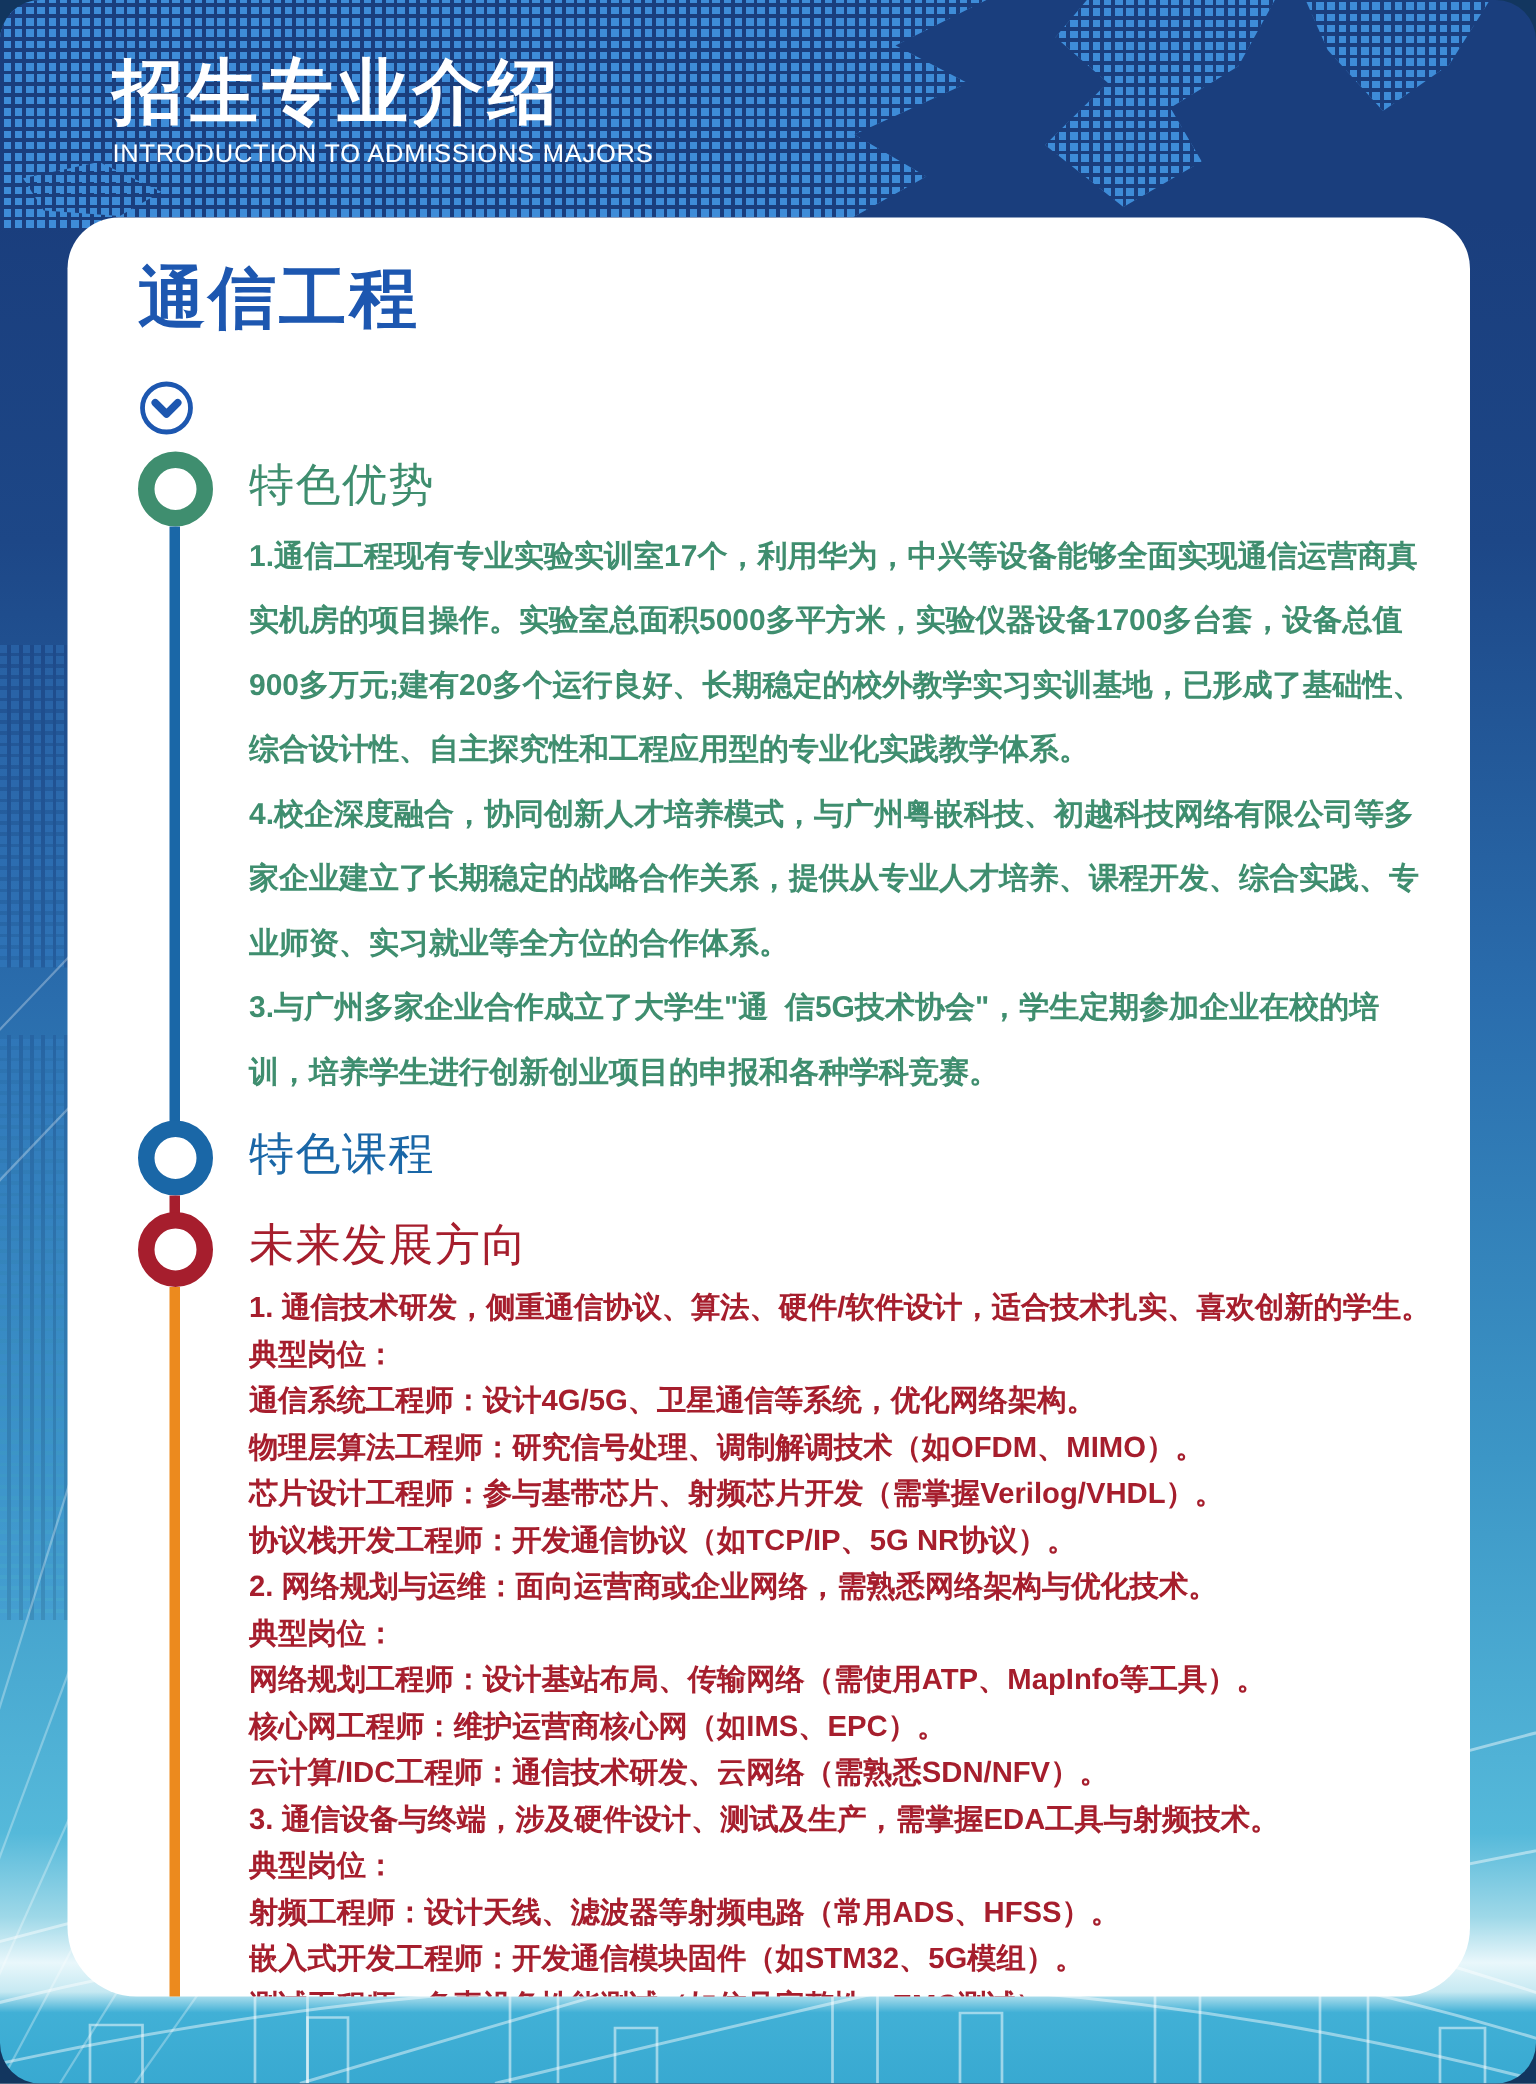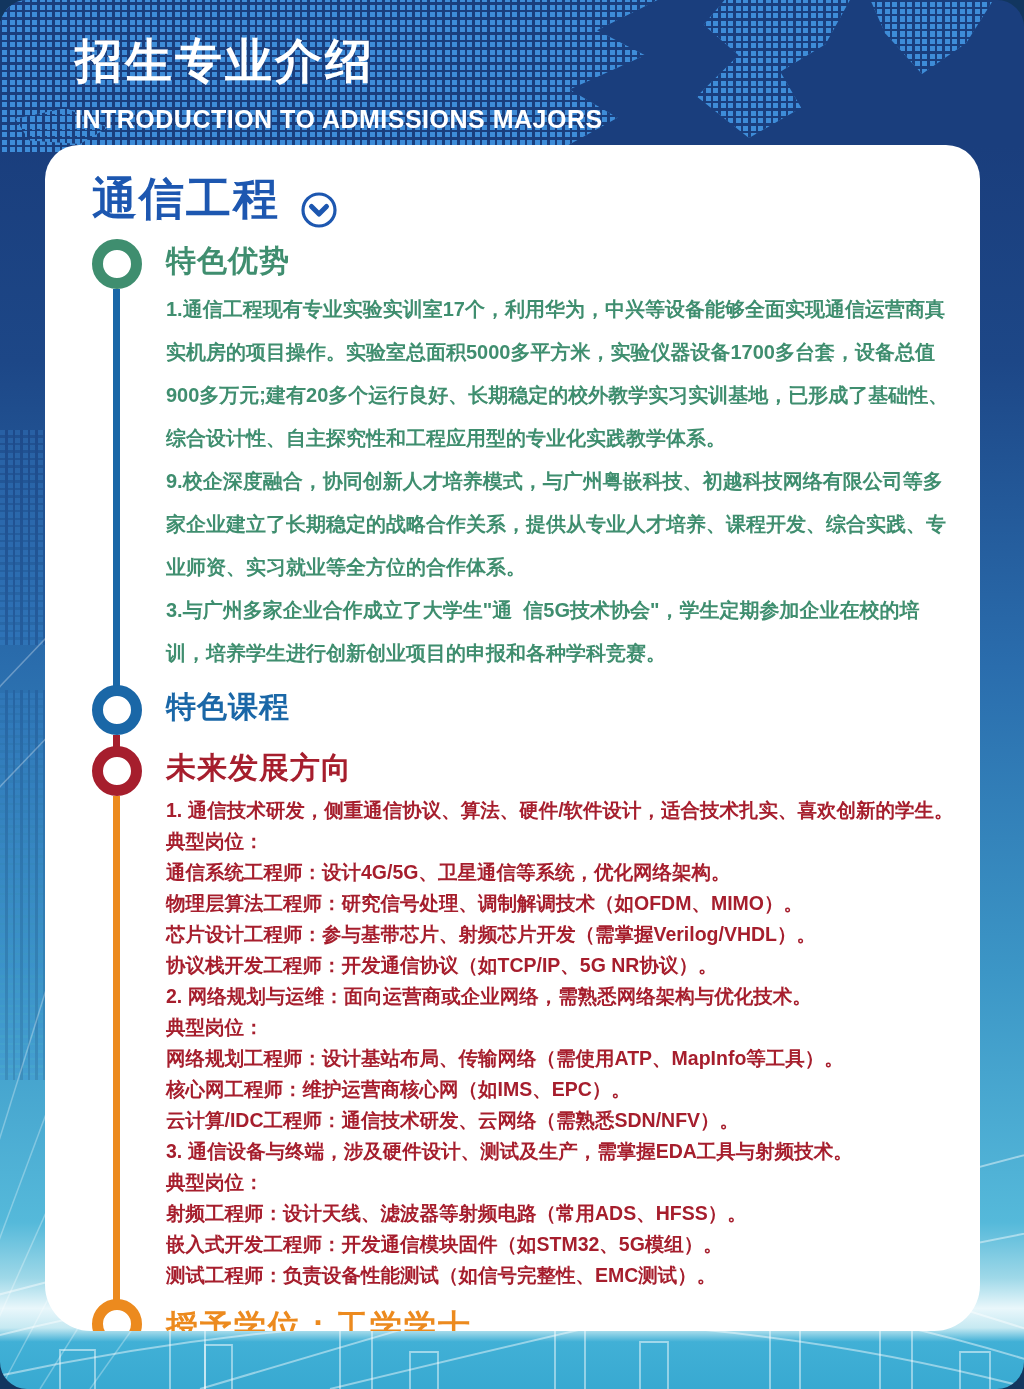--- a/index.html
+++ b/index.html
@@ -27,41 +27,41 @@
     clip-path:polygon(0 0,100% 0,78% 58%,42% 100%,12% 45%);}
   .shape-d{left:1.5%;top:108px;width:9%;height:36px;
     clip-path:polygon(0 30%,55% 0,100% 55%,70% 100%,15% 90%);}
   .patch1{left:0;top:430px;width:46px;height:215px;opacity:.28;}
   .patch2{left:0;top:690px;width:46px;height:390px;opacity:.22;}
   
   .bg-art{position:absolute;inset:0;width:100%;height:100%;pointer-events:none;}
   
   .hdr{position:absolute;left:75px;top:30px;color:#fff;z-index:3;}
   .hdr h1{margin:0;font-size:47px;font-weight:bold;letter-spacing:3px;}
-  .hdr .sub{margin-top:12px;font-size:25px;font-weight:bold;letter-spacing:.5px;}
+  .hdr .sub{font-size:17px;font-weight:normal;letter-spacing:.5px;}
   
   .card{
     position:absolute;left:45px;top:145px;width:935px;height:1186px;
     background:#ffffff;border-radius:34px 34px 46px 46px;
     box-sizing:border-box;padding:18px 26px 0 47px;overflow:hidden;z-index:2;
   }
-  .card-title-row{display:flex;align-items:flex-end;gap:20px;padding:6px 0 12px 0;}
+  .card-title-row{display:flex;align-items:flex-start;gap:20px;padding:6px 0 12px 0;flex-direction:column;}
   .card-title-row h2{
     margin:0;font-size:45px;font-weight:bold;color:#1d57b0;letter-spacing:2px;
     font-family:"DejaVu Serif","Liberation Serif",serif;
   }
   .chev{display:inline-flex;margin-top:4px;}
   
   .section{display:flex;}
   .gutter{flex:0 0 74px;display:flex;flex-direction:column;align-items:flex-start;}
   .circle{width:28px;height:28px;border:11px solid var(--sec);border-radius:50%;
     background:#fff;box-sizing:content-box;margin-top:-2px;}
   .rail{width:7px;flex:1;margin-left:21px;}
   .sec-content{flex:1;min-width:0;}
-  .sec-content h3{margin:0 0 6px;font-size:30px;font-weight:bold;color:var(--sec);letter-spacing:1px;}
+  .sec-content h3{margin:0 0 6px;font-size:30px;font-weight:normal;color:var(--sec);letter-spacing:1px;}
   .para{margin:0;font-size:20px;line-height:43px;font-weight:bold;color:var(--sec);white-space:pre-wrap;}
   .jobline{margin:0;font-size:19.5px;line-height:31px;font-weight:bold;color:var(--sec);}
   .pad-a{padding-bottom:12px;}
   .pad-b{padding-bottom:14px;}
   .pad-c{padding-bottom:10px;}
   .degree h3{font-size:32px;letter-spacing:2px;margin-top:4px;}
 </style>
 </head>
 <body>
 
@@ -127,21 +127,21 @@
 
     <section class="section" style="--sec: #3f8e6f;">
       <div class="gutter">
         <span class="circle"></span>
         <span class="rail" style="background: rgb(26, 103, 167);"></span>
       </div>
       <div class="sec-content pad-a">
         <h3>特色优势</h3>
         <div>
             <p class="para">1.通信工程现有专业实验实训室17个，利用华为，中兴等设备能够全面实现通信运营商真实机房的项目操作。实验室总面积5000多平方米，实验仪器设备1700多台套，设备总值900多万元;建有20多个运行良好、长期稳定的校外教学实习实训基地，已形成了基础性、综合设计性、自主探究性和工程应用型的专业化实践教学体系。</p>
-            <p class="para">9.校企深度融合，协同创新人才培养模式，与广州粤嵌科技、初越科技网络有限公司等多家企业建立了长期稳定的战略合作关系，提供从专业人才培养、课程开发、综合实践、专业师资、实习就业等全方位的合作体系。</p>
+            <p class="para">4.校企深度融合，协同创新人才培养模式，与广州粤嵌科技、初越科技网络有限公司等多家企业建立了长期稳定的战略合作关系，提供从专业人才培养、课程开发、综合实践、专业师资、实习就业等全方位的合作体系。</p>
             <p class="para">3.与广州多家企业合作成立了大学生"通  信5G技术协会"，学生定期参加企业在校的培训，培养学生进行创新创业项目的申报和各种学科竞赛。</p>
           </div>
       </div>
     </section>
 
     <section class="section" style="--sec: #1a67a7;">
       <div class="gutter">
         <span class="circle"></span>
         <span class="rail" style="background: rgb(166, 30, 45);"></span>
       </div>

